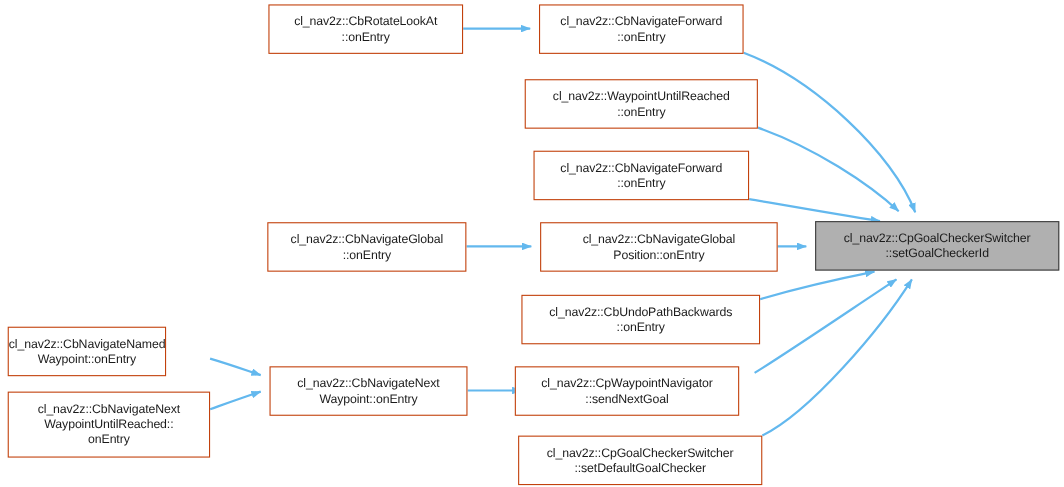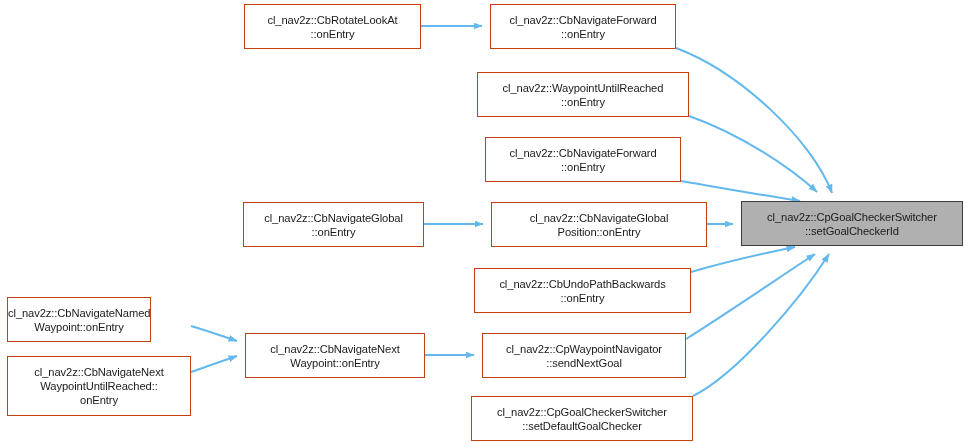--- a/index.html
+++ b/index.html
@@ -89,21 +89,21 @@
       <div class="node" style="left: 243px; top: 202px; width: 181px; height: 45px;"><span class="node-label">cl_nav2z::CbNavigateGlobal
 ::onEntry</span></div>
       <div class="node" style="left: 491px; top: 202px; width: 216px; height: 45px;"><span class="node-label">cl_nav2z::CbNavigateGlobal
 Position::onEntry</span></div>
       <div class="node" style="left: 474px; top: 268px; width: 217px; height: 45px;"><span class="node-label">cl_nav2z::CbUndoPathBackwards
 ::onEntry</span></div>
       <div class="node" style="left: 7px; top: 297px; width: 144px; height: 45px;"><span class="node-label">cl_nav2z::CbNavigateNamed
 Waypoint::onEntry</span></div>
       <div class="node" style="left: 245px; top: 333px; width: 180px; height: 45px;"><span class="node-label">cl_nav2z::CbNavigateNext
 Waypoint::onEntry</span></div>
-      <div class="node" style="left: 482px; top: 333px; width: 204px; height: 45px;"><span class="node-label">cl_nav2z::CpWaypointNavigator
+      <div class="node" style="left: 468px; top: 333px; width: 204px; height: 45px;"><span class="node-label">cl_nav2z::CpWaypointNavigator
 ::sendNextGoal</span></div>
       <div class="node" style="left: 7px; top: 356px; width: 184px; height: 60px;"><span class="node-label">cl_nav2z::CbNavigateNext
 WaypointUntilReached::
 onEntry</span></div>
       <div class="node" style="left: 471px; top: 396px; width: 222px; height: 45px;"><span class="node-label">cl_nav2z::CpGoalCheckerSwitcher
 ::setDefaultGoalChecker</span></div>
       <div class="node highlight" style="left: 741px; top: 201px; width: 222px; height: 45px; background: rgb(176, 176, 176);"><span class="node-label">cl_nav2z::CpGoalCheckerSwitcher
 ::setGoalCheckerId</span></div>
     </div>
 

